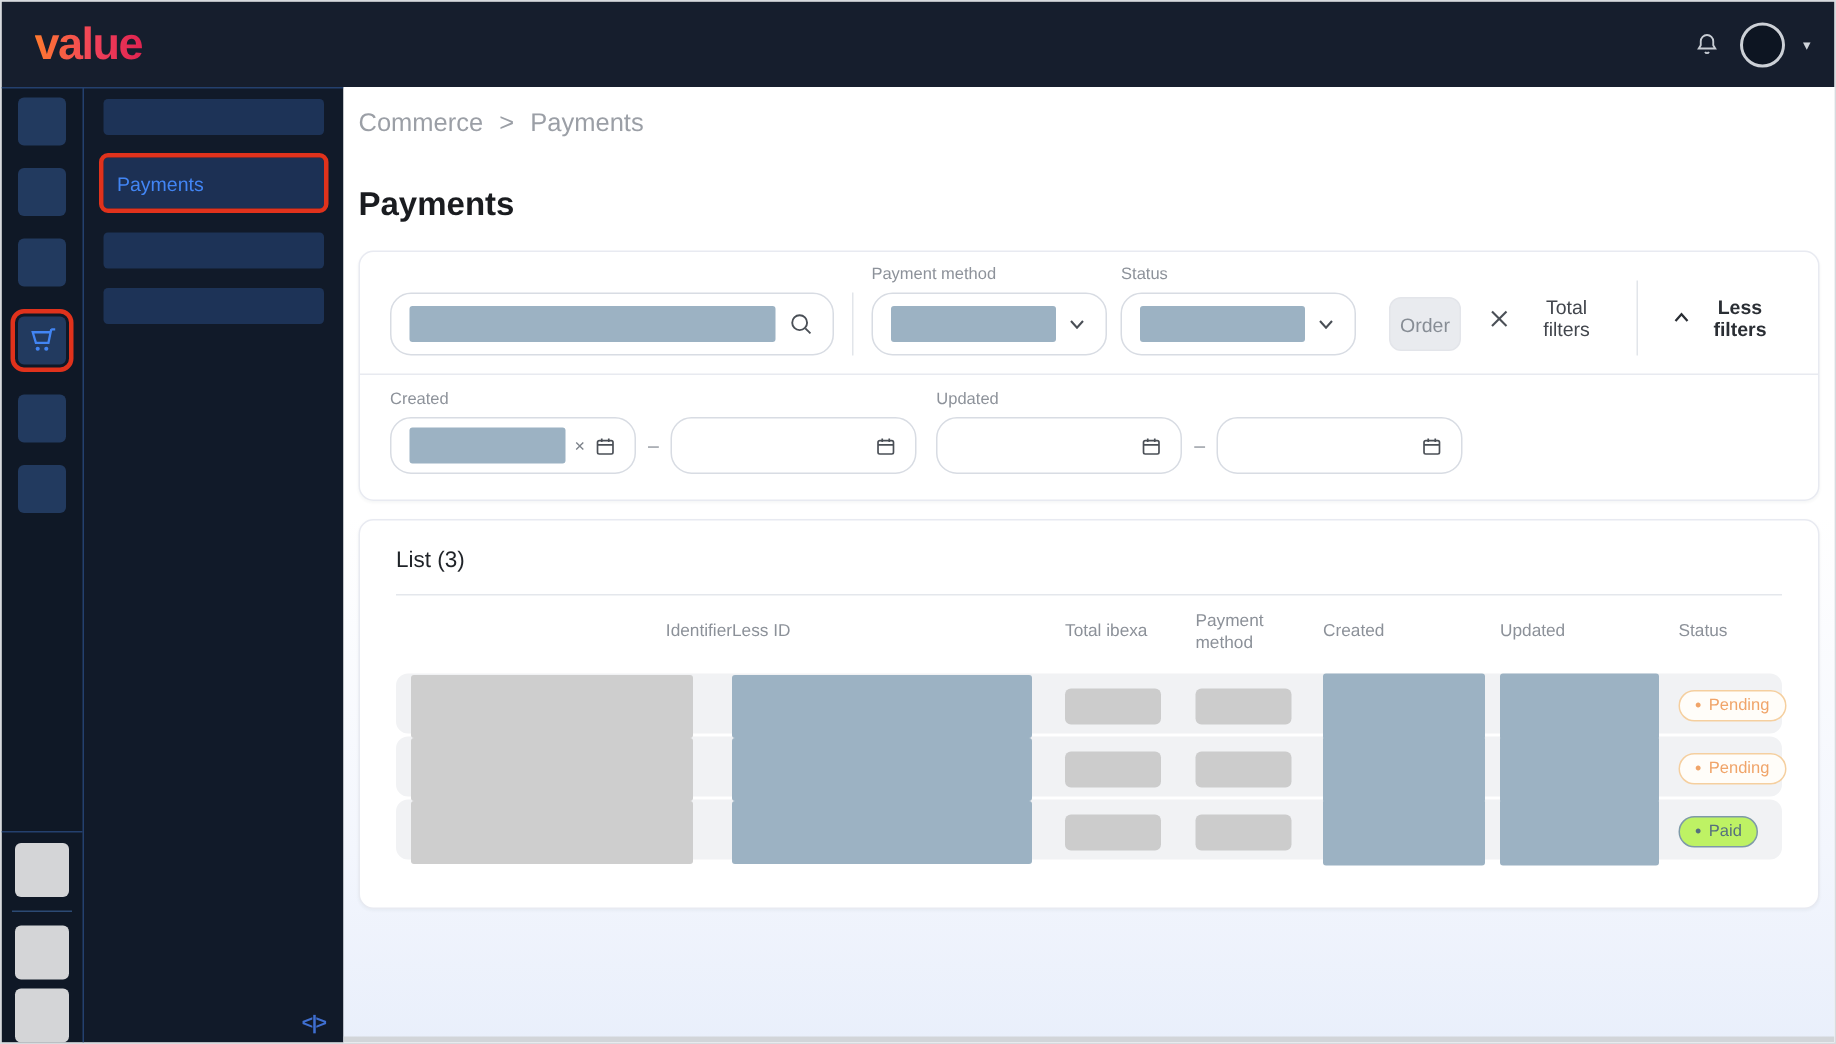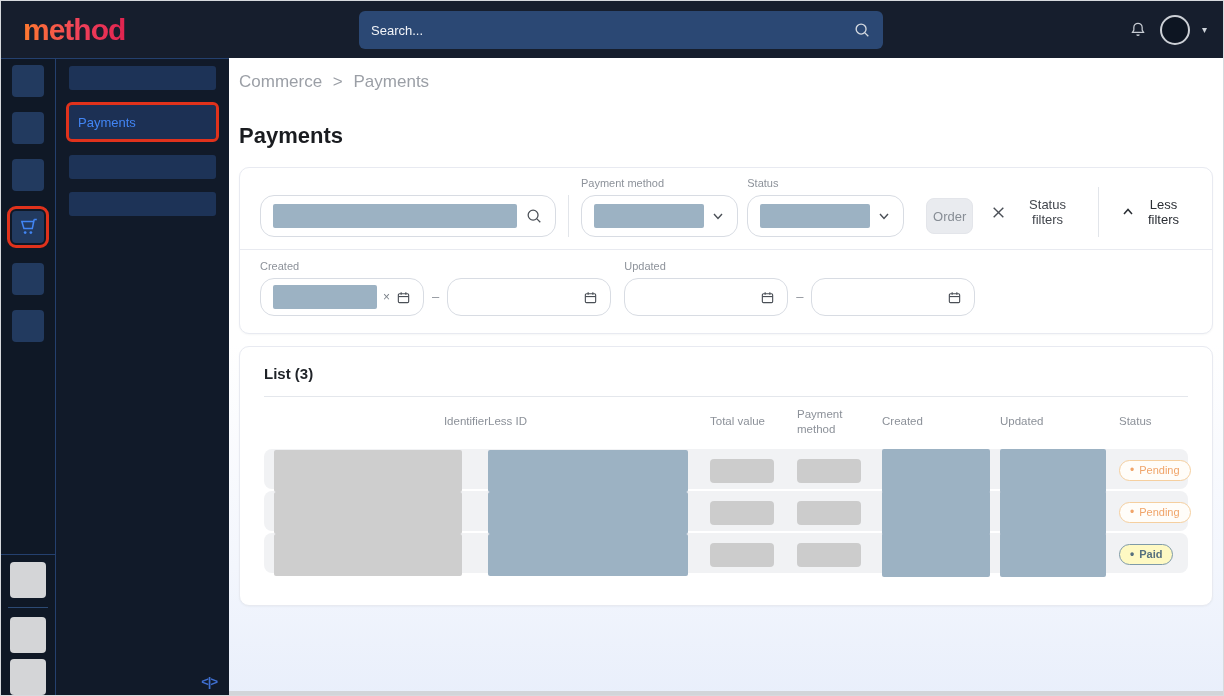--- a/index.html
+++ b/index.html
@@ -63,68 +63,59 @@
   .blk { background:#9cb2c3; border-radius:2px; }
   .blk-input { width:250px; height:24px; margin-right:8px; }
   .blk-select { width:110px; height:24px; margin-right:auto; }
   .vdiv { width:1px; height:42px; background:#e2e5ea; margin:0 12px; align-self:flex-end; }
   .vdiv-tall { height:50px; margin:0 18px; }
   .apply-btn { width:50px; height:36px; margin:0 0 3px 22px; background:#e9ebef; border:1px solid #e3e5ea;
                border-radius:8px; color:#878d95; font-size:13px; font-family:inherit; }
   .clear-btn { display:flex; align-items:center; gap:9px; margin:0 0 10px 18px; background:none; border:none;
                font-family:inherit; font-size:13px; color:#42464d; }
   .less-btn { display:flex; align-items:center; margin:0 0 10px 4px; background:none; border:none;
-              font-family:inherit; font-size:13px; font-weight:normal; color:#2a2e34; }
+              font-family:inherit; font-size:13px; font-weight:bold; color:#2a2e34; }
   .f-row2 { display:flex; align-items:flex-end; padding:10px 20px 17px; border-top:1px solid #e8eaf0; }
   .date-ctl { width:164px; height:38px; }
   .blk-date { width:110px; height:24px; margin-right:6px; }
   .dash { color:#8d929a; margin:0 8px 12px; font-size:13px; }
   .x-clear { color:#7c828a; font-size:12px; margin-right:6px; }
   .gap13 { width:13px; }
 
   
   .list-card { margin-top:12px; margin-bottom:0; padding:18px 24px 30px; }
-  .list-title { font-size:15px; font-weight:bold; color:#1f2328; }
+  .list-title { font-size:15px; font-weight:normal; color:#1f2328; }
   .list-hr { height:1px; background:#e4e7ec; margin-top:14px; }
   .tgrid { display:grid; grid-template-columns:224px 222px 87px 85px 118px 119px 1fr; align-items:center; }
   .thead { padding:10px 0 12px; }
   .th { font-size:11.5px; color:#8c9199; line-height:1.3; }
   .th:first-child { padding-left:14px;text-align:right; }
   .th-pm { max-width:62px; }
   .trow { background:#f1f2f4; border-radius:8px; height:40px; margin-bottom:2px; }
   .cell-blk-id { width:188px; height:42px; background:#cecece; border-radius:2px; margin-left:10px; }
   .cell-blk-order { width:200px; height:42px; }
   .cell-blk-sm { width:64px; height:24px; background:#cccccc; border-radius:4px; }
   .cell-blk-date { width:108px; height:44px; }
   .badge { display:inline-flex; align-items:center; gap:5px; font-size:11px; padding:3px 10px 4px;
            border-radius:999px; border:1px solid; background:#fff; white-space:nowrap; }
   .badge::before { content:"•"; font-size:12px; line-height:1; }
   .badge-pending { color:#f0a469; border-color:#f5cf9f; background:#fffdf9; }
-  .badge-paid { color:#56707e; border-color:#7e9aa8; background:#fef9c3;font-weight:bold; }
+  .badge-paid { color:#56707e; border-color:#7e9aa8; background:#bef264; }
 
   .bottom-strip { position:absolute; left:0; right:0; bottom:0; height:4px; background:#d2d5d9; }
 
   svg { display:block; }
 </style>
 </head>
 <body>
 
 <div class="app">
 
   <div class="topbar">
-    <div class="logo">method</div>
-    <div class="searchbox">
-      <input type="text" placeholder="Search..." style="">
-      <span>
-        <svg width="18" height="18" viewBox="0 0 20 20" fill="none" stroke="#d4d9e0" stroke-width="1.5">
-          <circle cx="9" cy="9" r="5.5"></circle>
-            <line x1="13.2" y1="13.2" x2="17" y2="17"></line>
-        </svg>
-      </span>
-    </div>
+    <div class="logo">value</div>
     <div class="topbar-right">
       <span>
         <svg width="20" height="20" viewBox="0 0 24 24" fill="none" stroke="#c7ccd3" stroke-width="1.5">
           <path d="M12 4a5 5 0 0 0-5 5v3.2L5.4 14.8h13.2L17 12.2V9a5 5 0 0 0-5-5z"></path>
           <path d="M10.5 17.5a1.6 1.6 0 0 0 3 0"></path>
         </svg>
       </span>
       <div class="avatar"></div>
       <span class="caret">▾</span>
     </div>
@@ -212,21 +203,21 @@
             </div>
           </div>
           <button class="apply-btn">Order</button>
           <button class="clear-btn">
             <span>
               <svg width="15" height="15" viewBox="0 0 14 14" fill="none" stroke="#4a4f56" stroke-width="1.3">
                 <line x1="2.5" y1="2.5" x2="11.5" y2="11.5"></line>
                   <line x1="11.5" y1="2.5" x2="2.5" y2="11.5"></line>
               </svg>
             </span>
-            <span>Status filters</span>
+            <span>Total filters</span>
           </button>
           <div class="vdiv vdiv-tall"></div>
           <button class="less-btn">
             <span>
               <svg width="14" height="14" viewBox="0 0 14 14" fill="none" stroke="#2a2e34" stroke-width="1.5">
                 <polyline points="3 9 7 4.5 11 9"></polyline>
               </svg>
             </span>
             <span>Less filters</span>
           </button>
@@ -287,21 +278,21 @@
         </div>
       </div>
 
       <div class="card list-card">
         <div class="list-title">List (3)</div>
         <div class="list-hr"></div>
 
         <div class="tgrid thead">
           <div class="th">Identifier</div>
           <div class="th">Less ID</div>
-          <div class="th">Total value</div>
+          <div class="th">Total ibexa</div>
           <div class="th th-pm">Payment method</div>
           <div class="th">Created</div>
           <div class="th">Updated</div>
           <div class="th">Status</div>
         </div>
 
         <div class="tgrid trow">
           <div>
               <div class="cell-blk-id"></div>
             </div>

